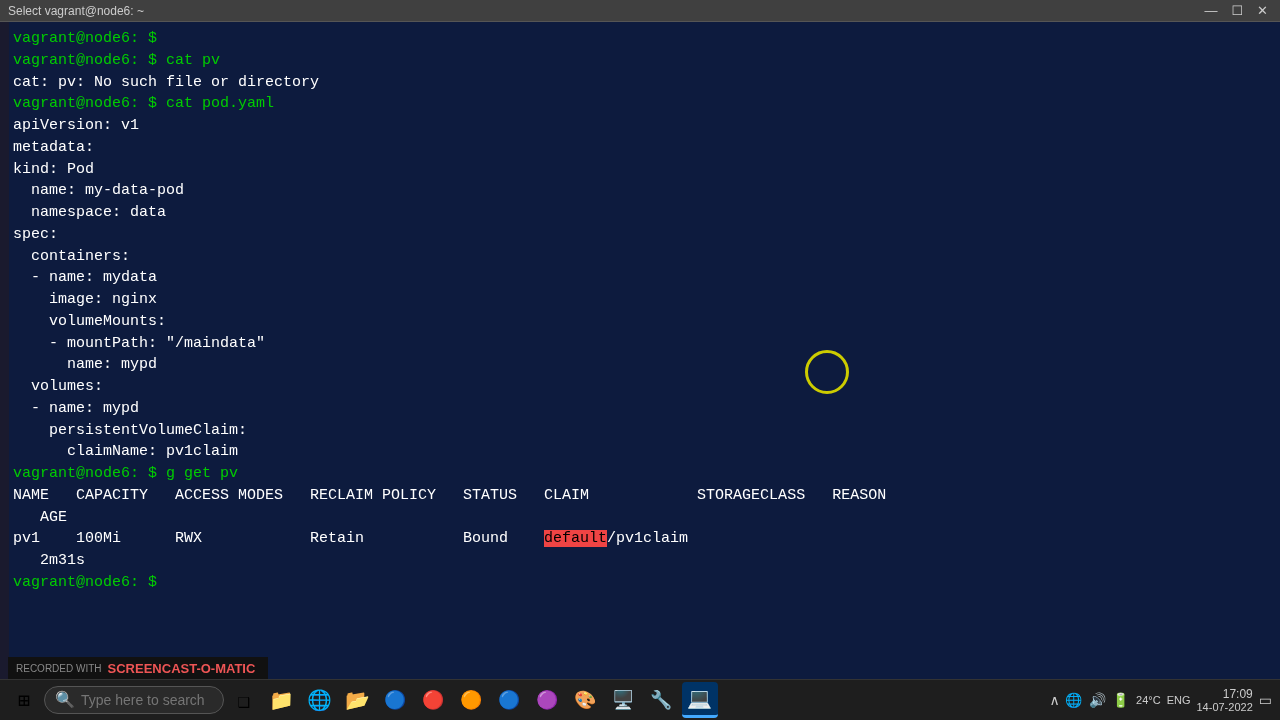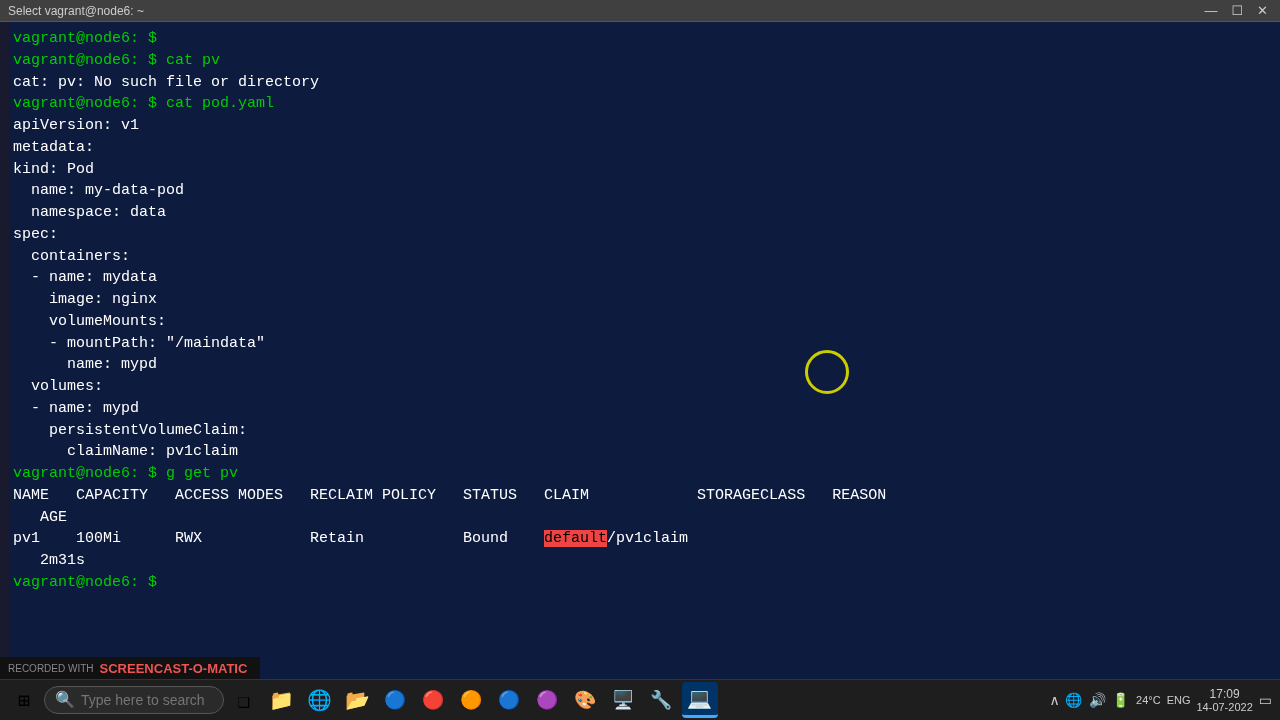--- a/index.html
+++ b/index.html
@@ -114,21 +114,21 @@
       gap: 6px;
       padding-right: 8px;
       color: #ccc;
       font-family: 'Segoe UI', Arial, sans-serif;
       font-size: 11px;
     }
 
     #screencast-bar {
       position: absolute;
       bottom: 41px;
-      left: 0;
+      left: 8px;
       width: 260px;
       height: 22px;
       background: #111;
       display: flex;
       align-items: center;
       padding-left: 8px;
       gap: 6px;
     }
     #screencast-bar .label {
       color: #888;
@@ -163,21 +163,21 @@
       width: 130px;
     }
 
     .tray-icon {
       font-size: 14px;
       color: #ccc;
       cursor: pointer;
     }
 
     #clock {
-      text-align: center;
+      text-align: right;
       color: #ccc;
       font-family: 'Segoe UI', Arial, sans-serif;
     }
     #clock .time { font-size: 12px; }
     #clock .date { font-size: 11px; }
   </style>
 </head>
 <body>
 
 <div id="titlebar">

